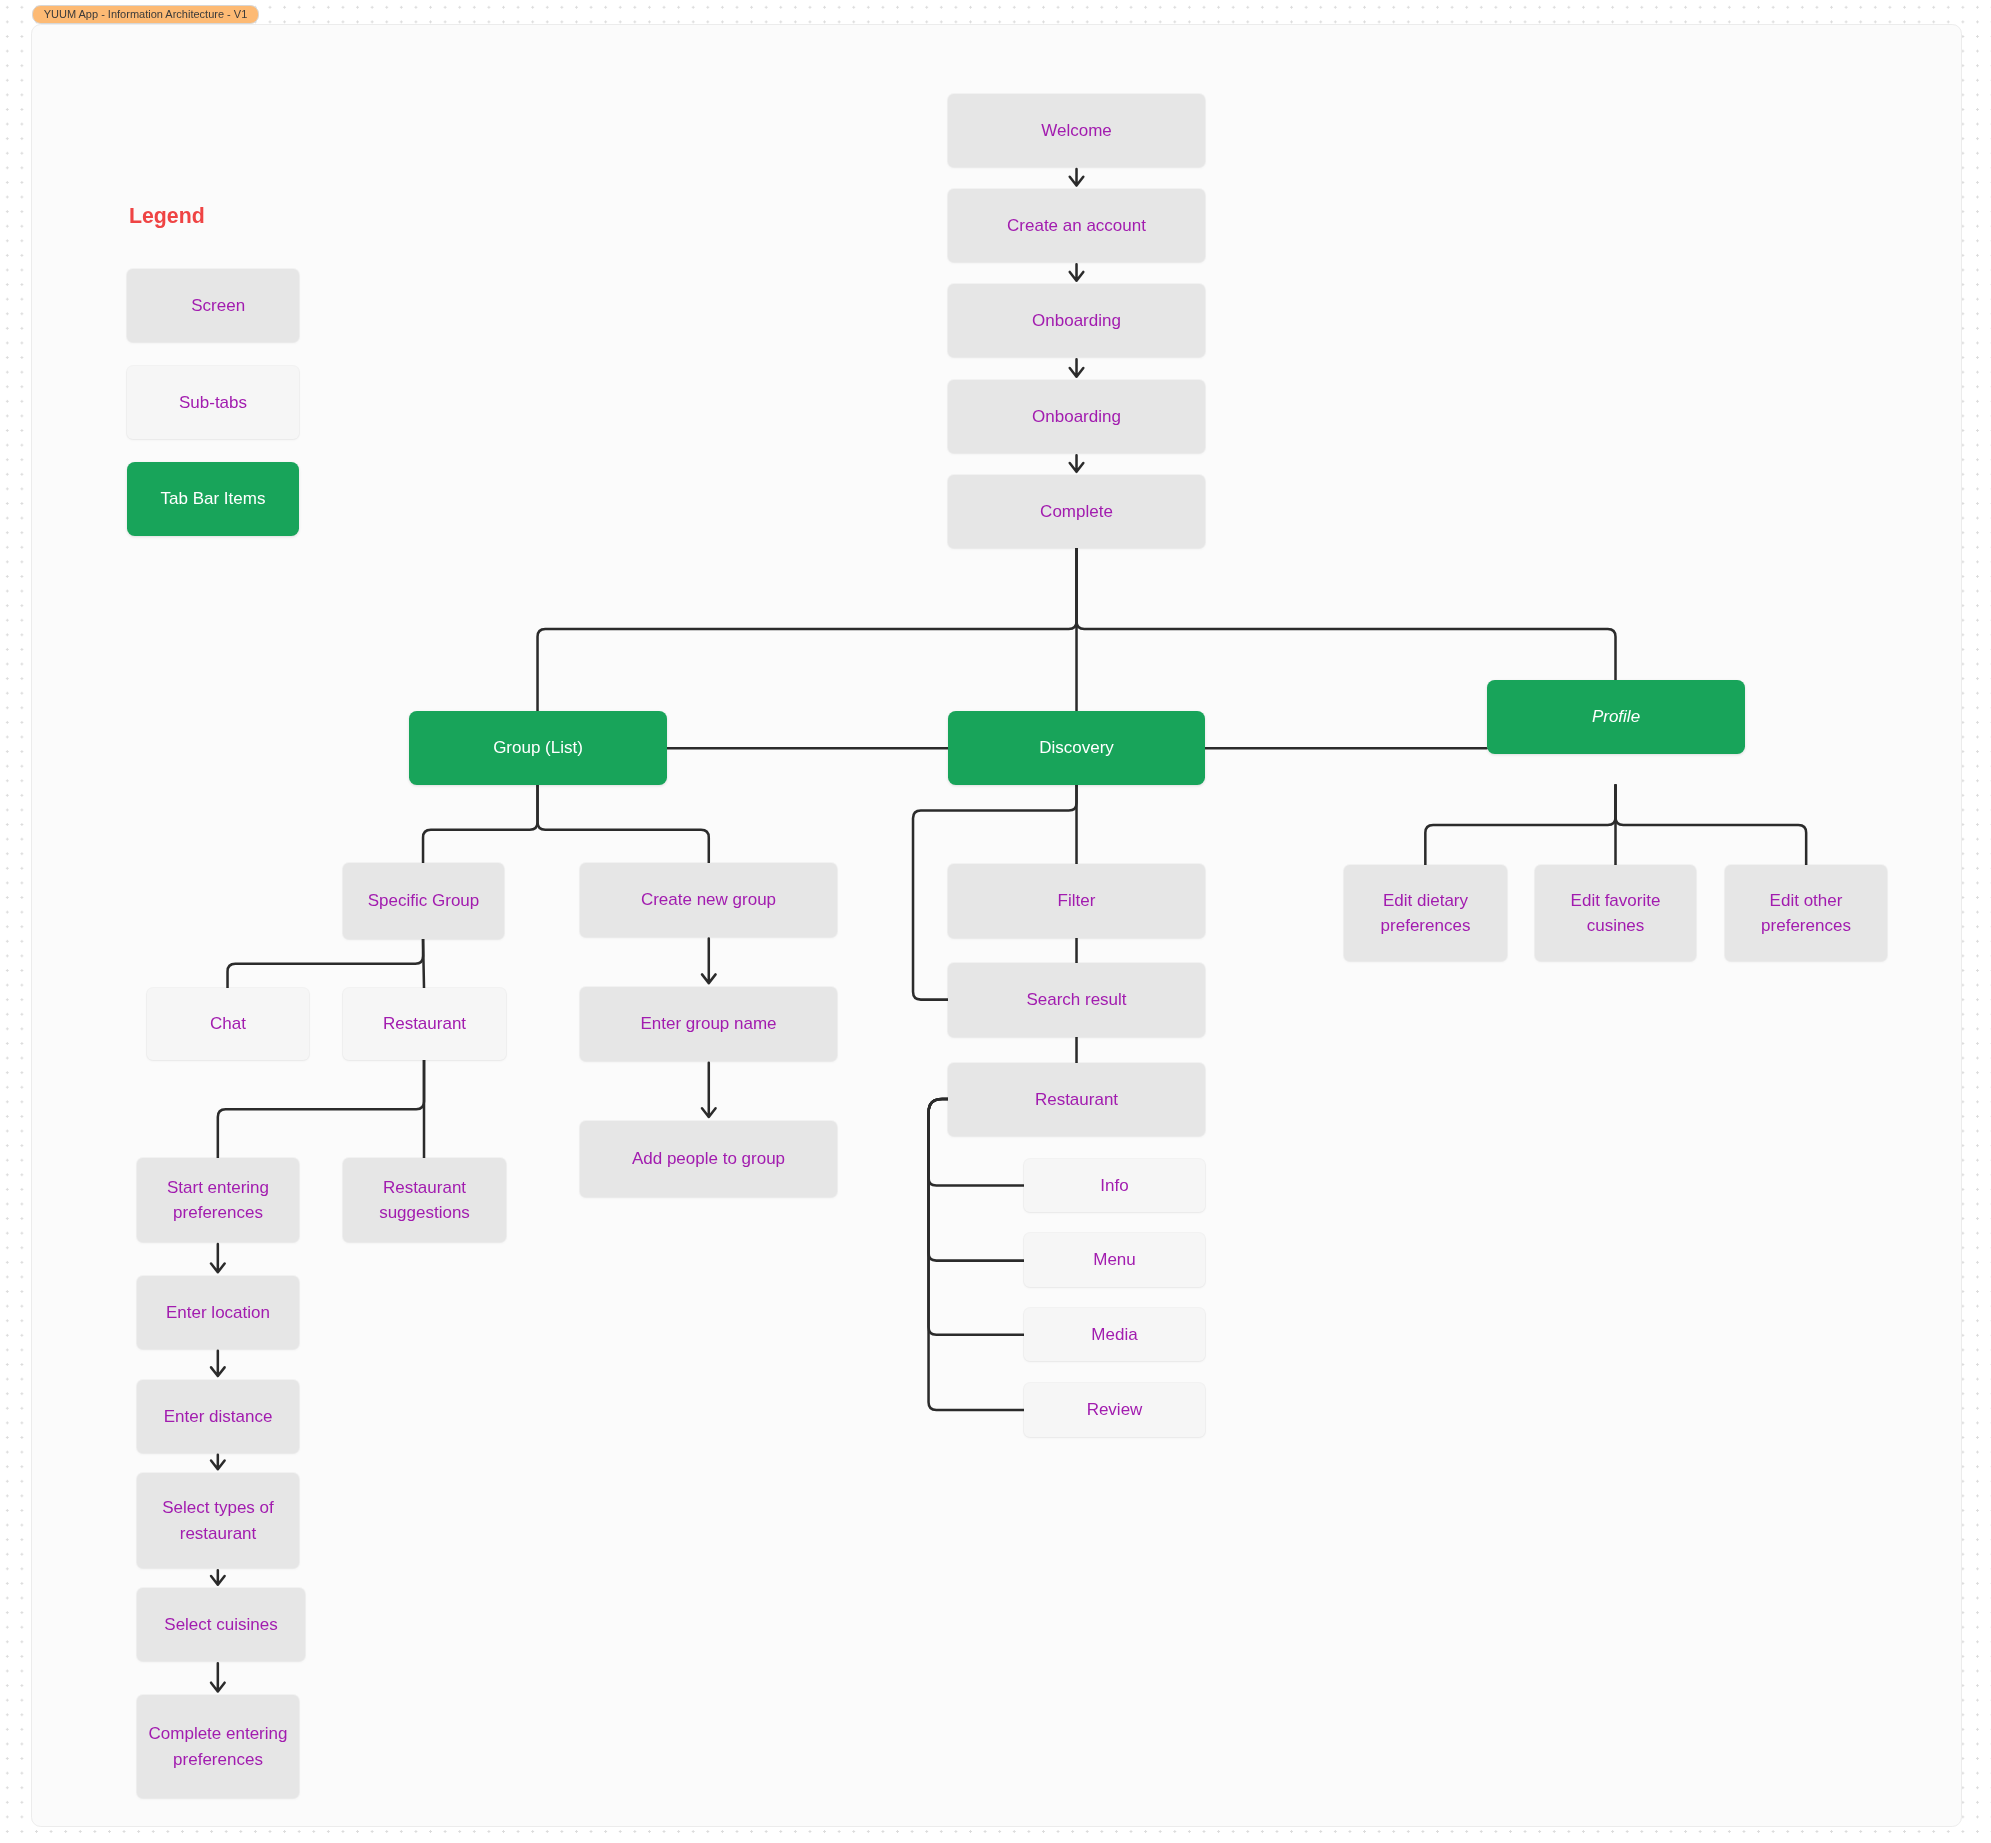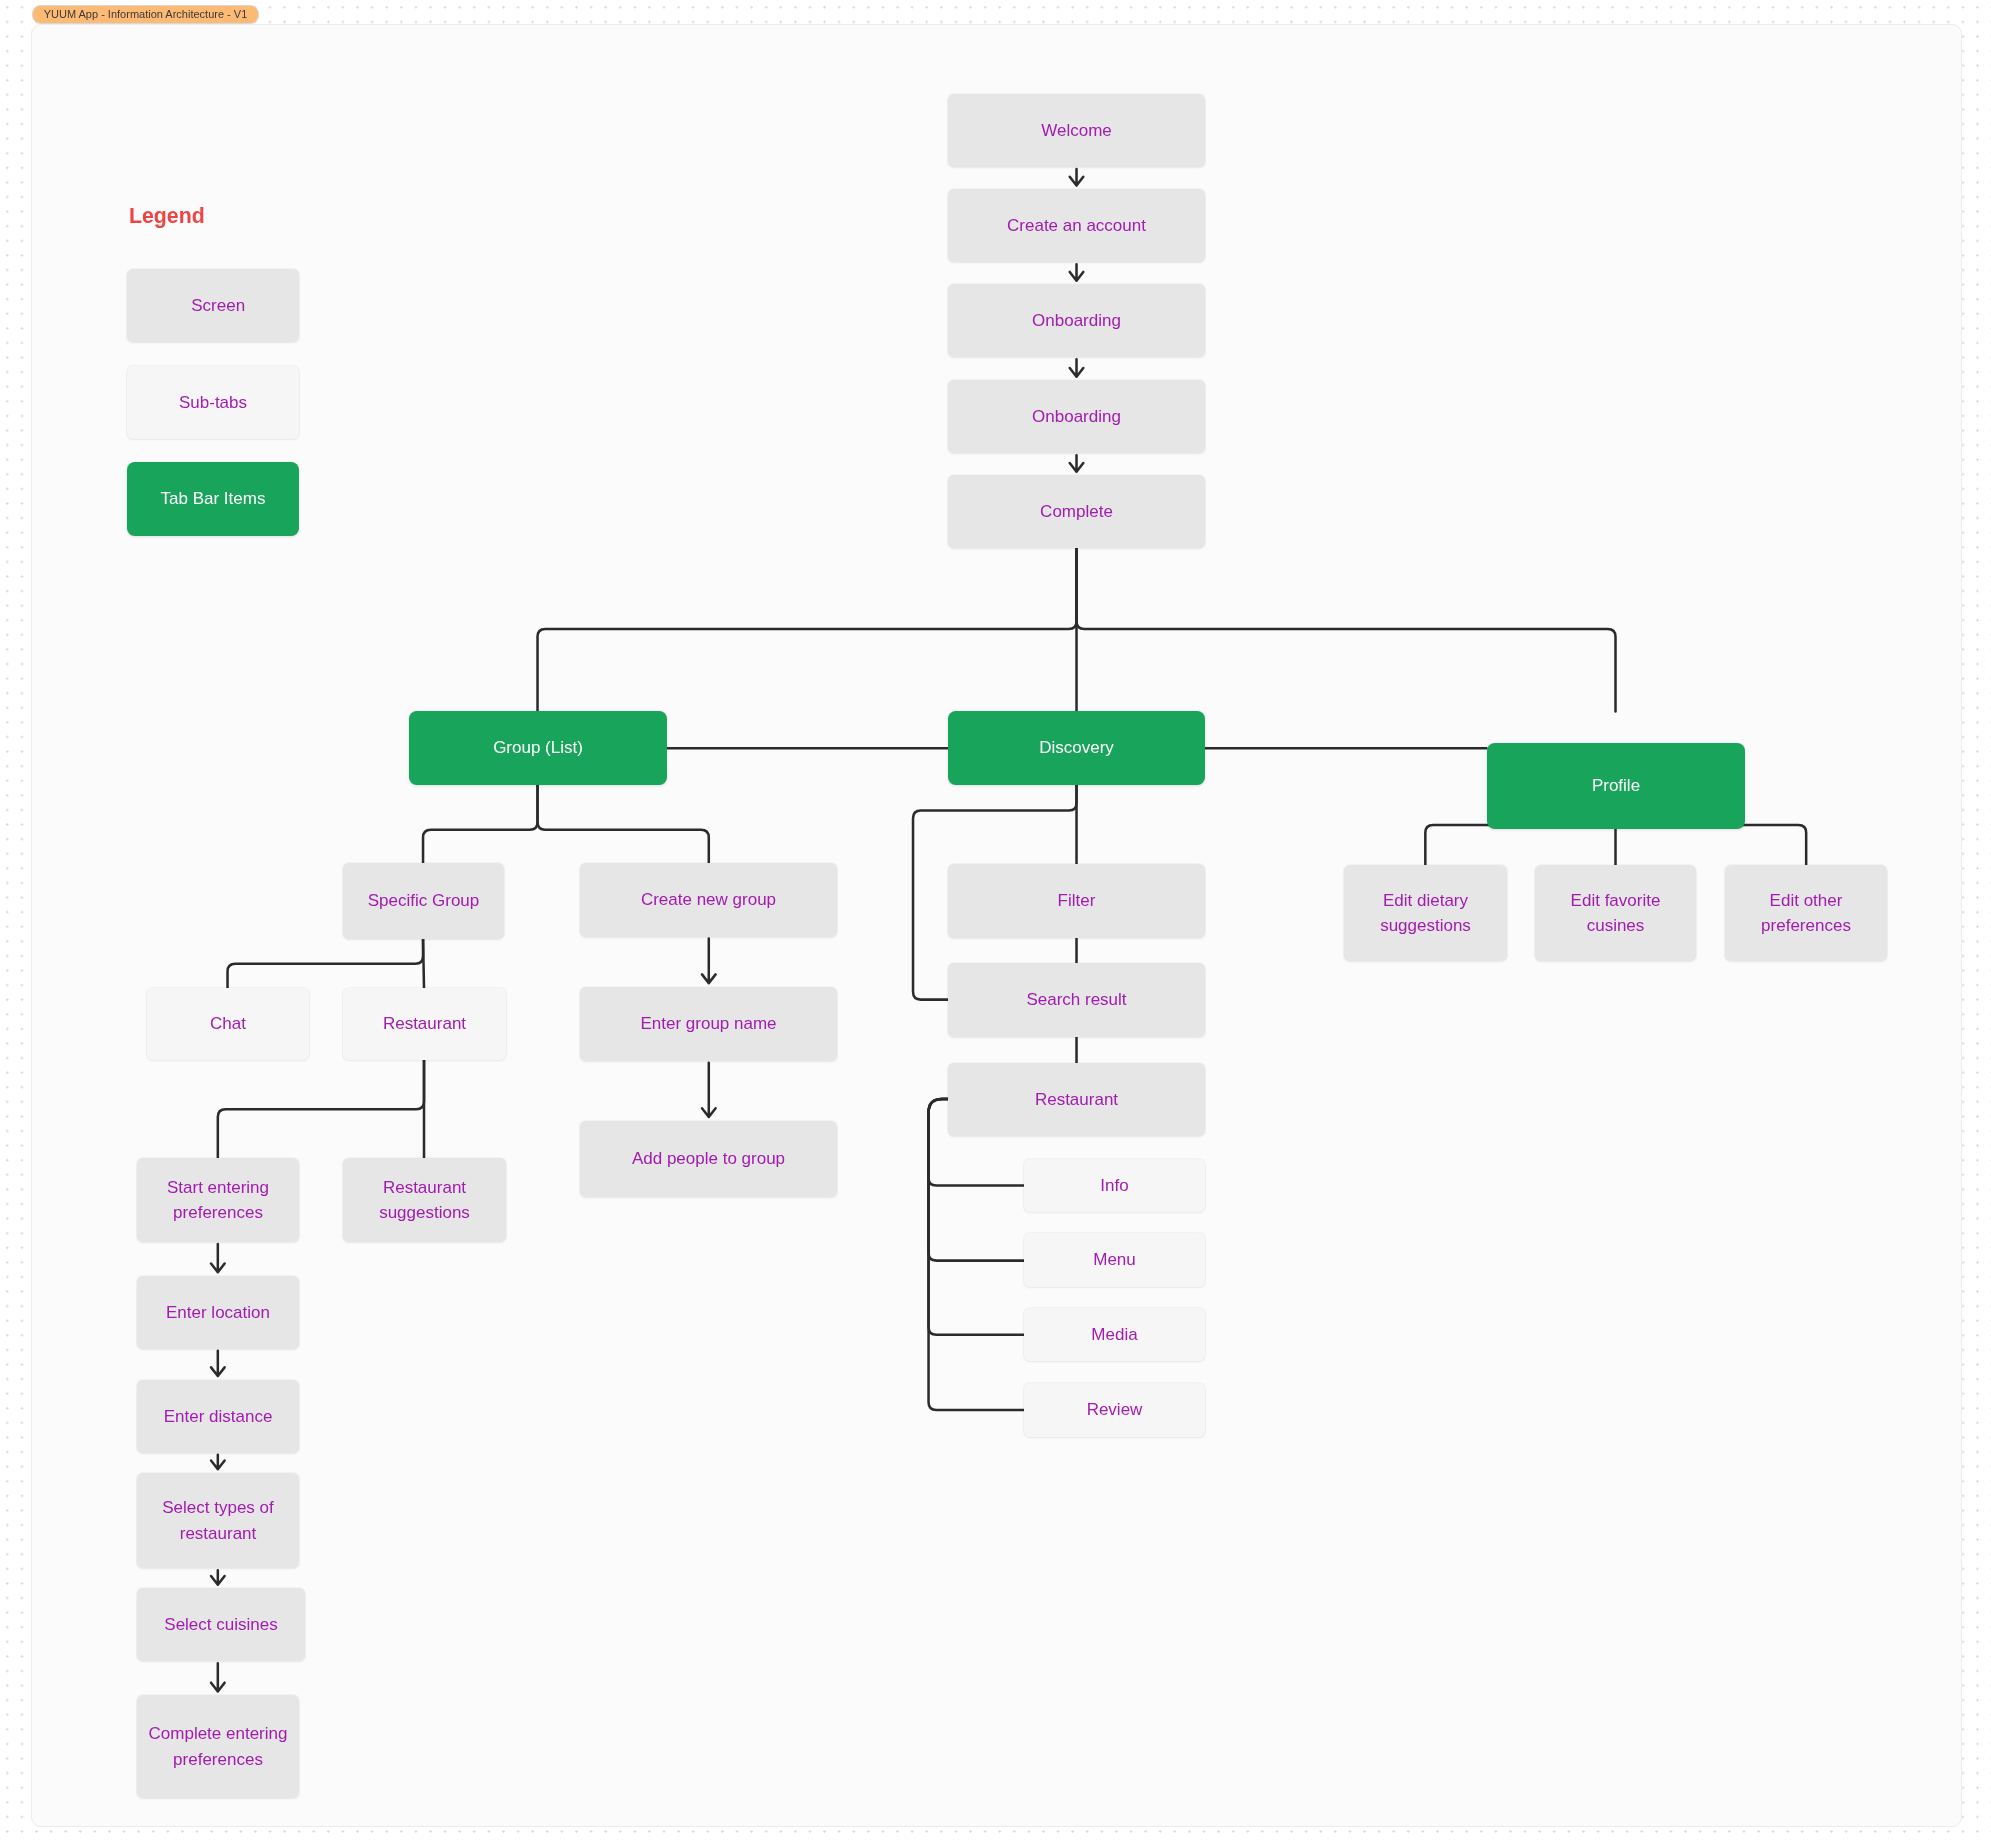--- a/index.html
+++ b/index.html
@@ -115,21 +115,21 @@
     </div>
     <div class="node screen" style="left: 948px; top: 475px; width: 257px; height: 73px;">
       <span>Complete</span>
     </div>
     <div class="node tabbar" style="left: 409px; top: 711px; width: 258px; height: 74px;">
       <span>Group (List)</span>
     </div>
     <div class="node tabbar" style="left: 948px; top: 711px; width: 257px; height: 74px;">
       <span>Discovery</span>
     </div>
-    <div class="node tabbar" style="left: 1487px; top: 743px; width: 258px; height: 86px;">
+    <div class="node tabbar" style="left: 1487px; top: 680px; width: 258px; height: 74px; font-style: italic;">
       <span>Profile</span>
     </div>
     <div class="node screen" style="left: 343px; top: 863px; width: 161px; height: 76px;">
       <span>Specific Group</span>
     </div>
     <div class="node screen" style="left: 580px; top: 863px; width: 257px; height: 74px;">
       <span>Create new group</span>
     </div>
     <div class="node subtab" style="left: 147px; top: 988px; width: 162px; height: 72px;">
       <span>Chat</span>
@@ -179,21 +179,21 @@
     <div class="node subtab" style="left: 1024px; top: 1233px; width: 181px; height: 54px;">
       <span>Menu</span>
     </div>
     <div class="node subtab" style="left: 1024px; top: 1308px; width: 181px; height: 53px;">
       <span>Media</span>
     </div>
     <div class="node subtab" style="left: 1024px; top: 1383px; width: 181px; height: 54px;">
       <span>Review</span>
     </div>
     <div class="node screen" style="left: 1344px; top: 865px; width: 163px; height: 96px;">
-      <span>Edit dietary suggestions</span>
+      <span>Edit dietary preferences</span>
     </div>
     <div class="node screen" style="left: 1535px; top: 865px; width: 161px; height: 96px;">
       <span>Edit favorite cusines</span>
     </div>
     <div class="node screen" style="left: 1725px; top: 865px; width: 162px; height: 96px;">
       <span>Edit other preferences</span>
     </div>
   </div>
 
 

